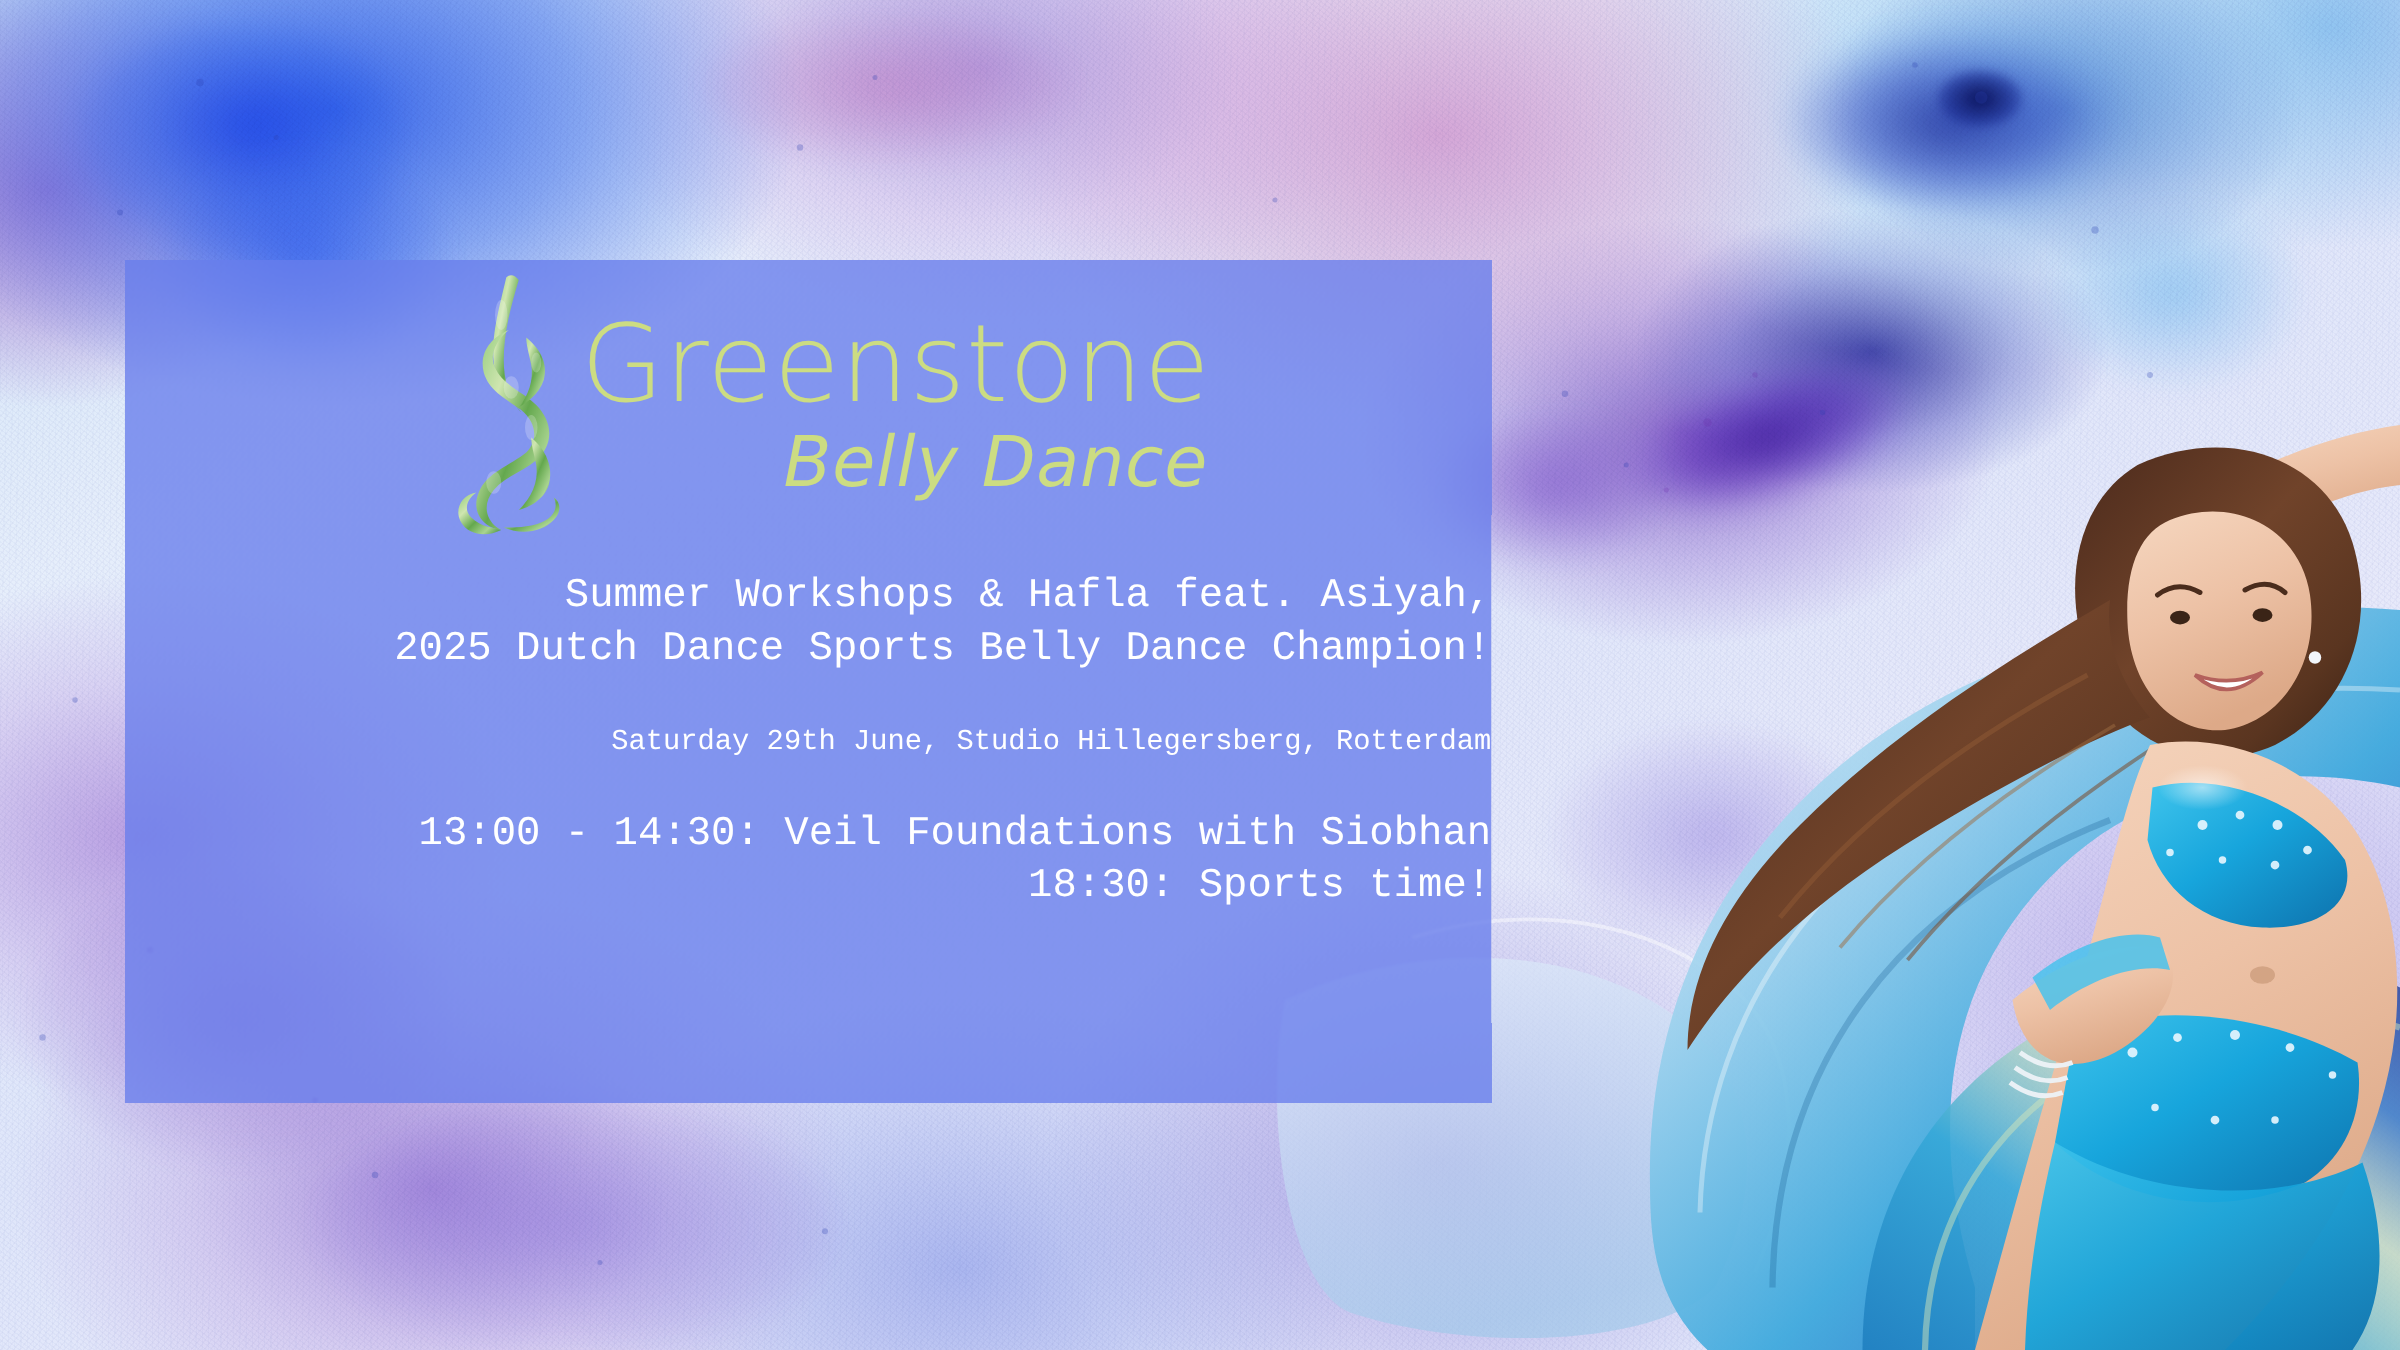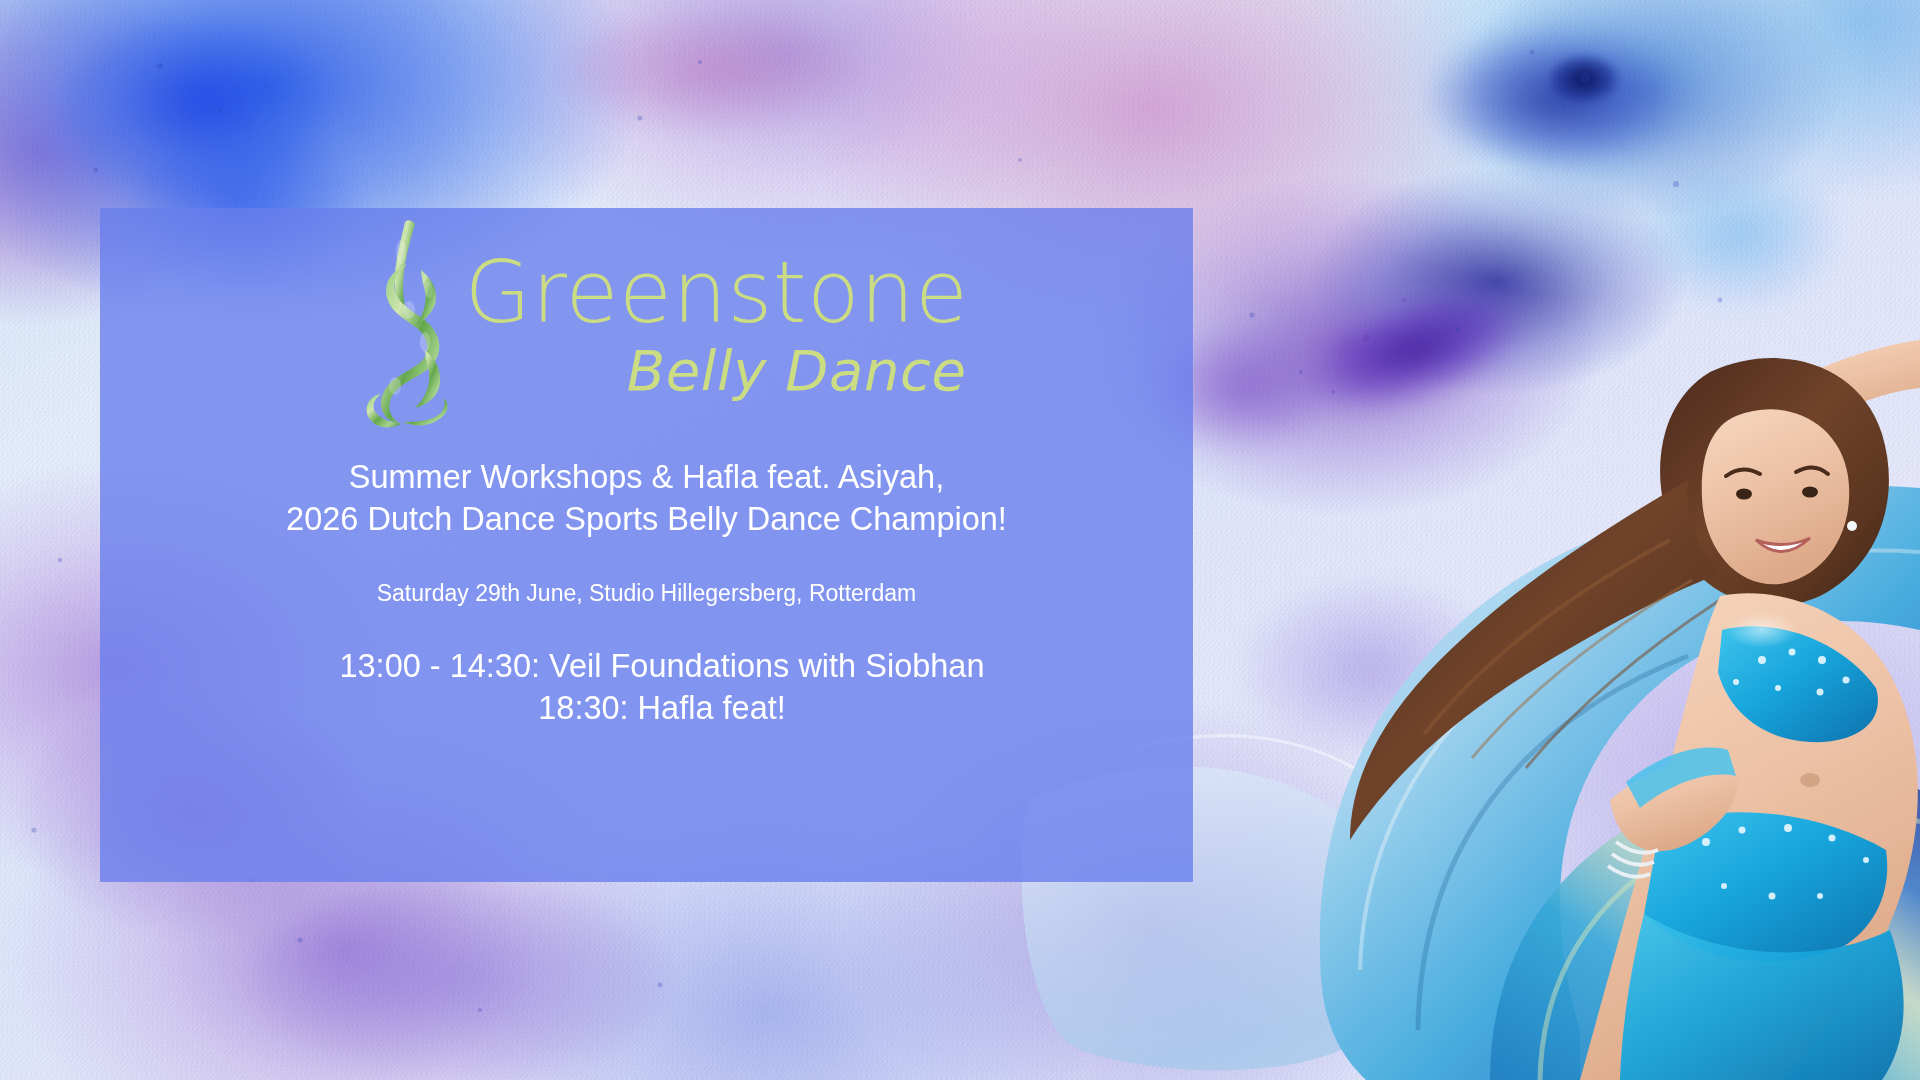--- a/index.html
+++ b/index.html
@@ -152,23 +152,23 @@
     margin-top: 8px;
     margin-right: 2px;
     font-style: italic;
   }
 
   
   .copy {
     position: absolute;
     left: 0; right: 0;
     top: 248px;
-    text-align: center;
+    text-align: right;
     color: #ffffff;
-    font-family: Liberation Sans, sans-serif;
+    font-family: Liberation Mono, monospace;
     font-weight: 400;
   }
   .copy .line { font-size: 32px; line-height: 1.30; white-space: pre; }
   .block-gap { height: 38px; }
   .headline .line { font-size: 32.5px; }
   .datetime .line { font-size: 23px; }
   .schedule .line { font-size: 32.5px; line-height: 1.28; padding-left: 31px; }
 
   
   .panel-seam {
@@ -386,34 +386,34 @@
       <div class="logo-words">
         <div class="logo-title">Greenstone</div>
         <div class="logo-sub">Belly Dance</div>
       </div>
     </div>
 
     <div class="copy">
 
       <div class="headline">
         <div class="line">Summer Workshops &amp; Hafla feat. Asiyah,</div>
-        <div class="line">2026 Dutch Dance Sports Belly Dance Champion!</div>
+        <div class="line">2025 Dutch Dance Sports Belly Dance Champion!</div>
       </div>
 
       <div class="block-gap"></div>
 
       <div class="datetime">
         <div class="line">Saturday 29th June, Studio Hillegersberg, Rotterdam</div>
       </div>
 
       <div class="block-gap"></div>
 
       <div class="schedule">
         <div class="line">13:00 - 14:30: Veil Foundations with Siobhan</div>
-        <div class="line">18:30: Hafla feat!</div>
+        <div class="line">18:30: Sports time!</div>
       </div>
 
     </div>
   </div>
 
   <div class="panel-seam"></div>
 
 </div>
 
 </body></html>

